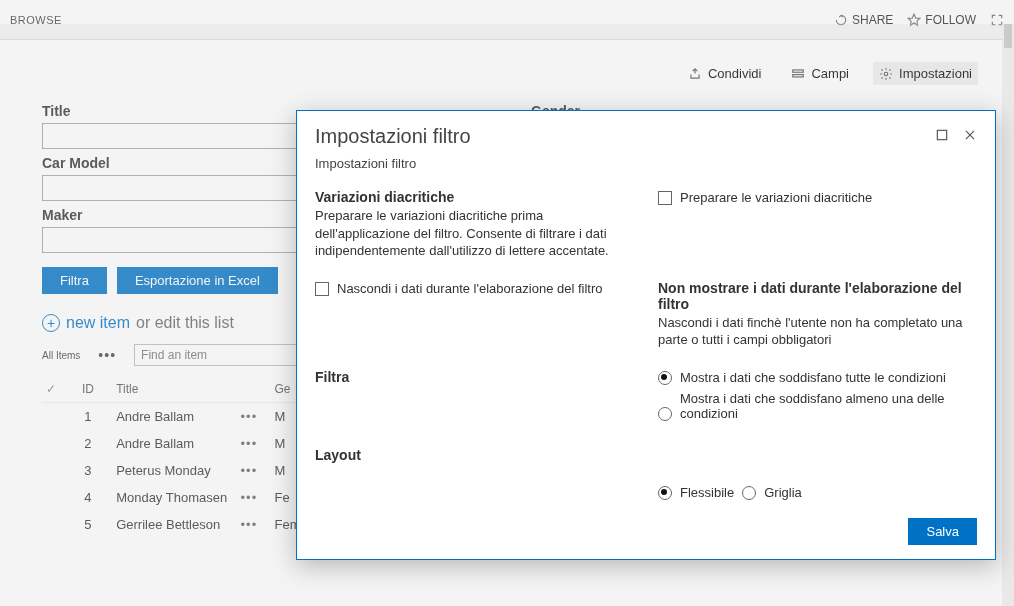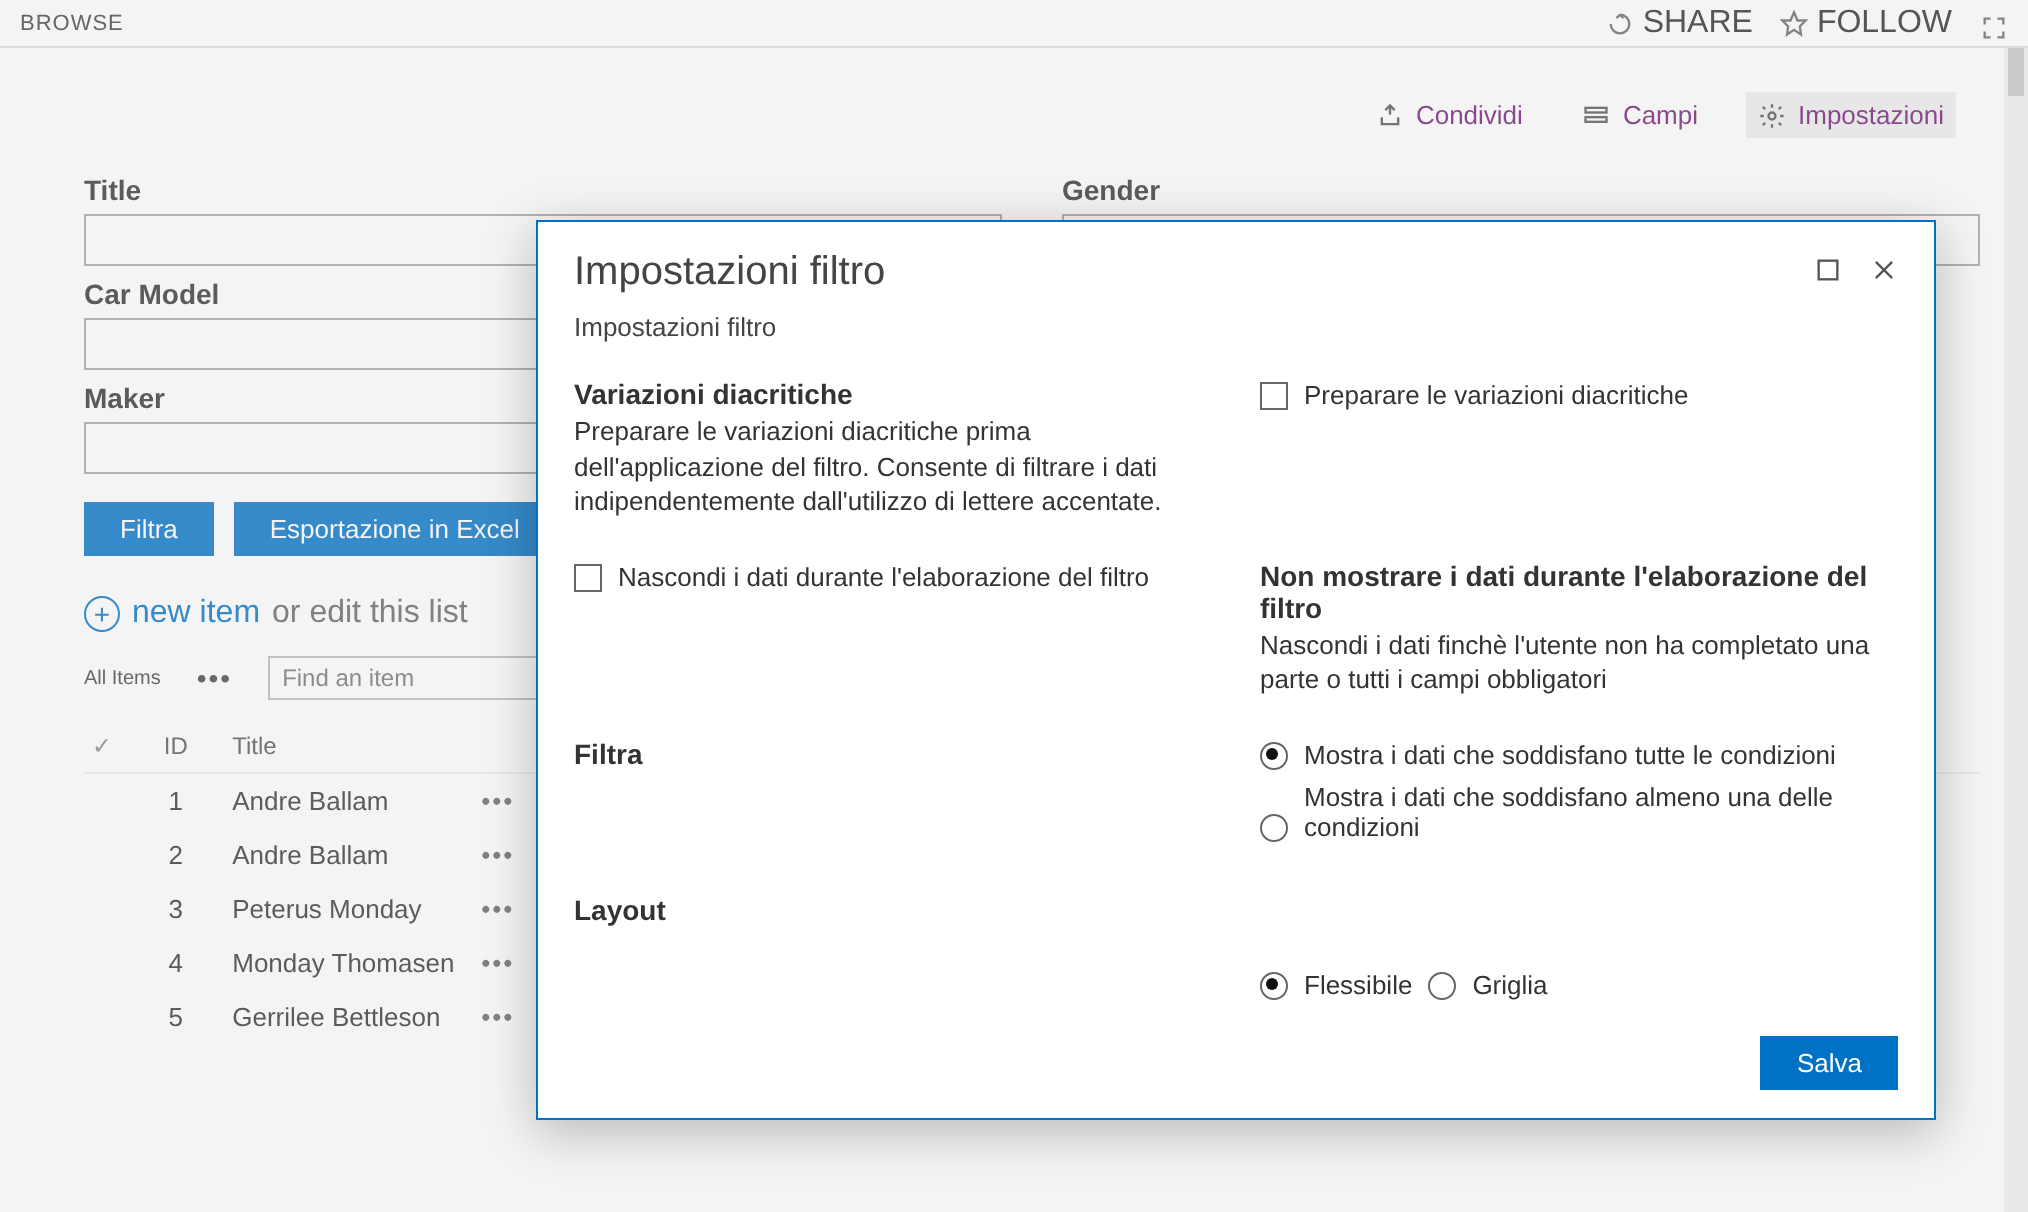--- a/index.html
+++ b/index.html
@@ -1,31 +1,31 @@
 <!DOCTYPE html>
 <html><head>
 <meta charset="utf-8">
 <style>
   * { box-sizing: border-box; margin: 0; padding: 0; font-family: "Segoe UI", Arial, sans-serif; }
   body { width: 1014px; height: 606px; background: #fff; position: relative; overflow: hidden; font-size: 13px; color: #333; }
 
   
-  .ribbon { height: 24px; background: #f4f4f4; border-bottom: 1px solid #ddd; display: flex; align-items: center; padding: 0 10px; color: #666; font-size: 11px; gap: 16px; }
+  .ribbon { height: 40px; background: #f4f4f4; border-bottom: 1px solid #ddd; display: flex; align-items: center; padding: 0 10px; color: #666; font-size: 11px; gap: 16px; }
   .ribbon-tab { letter-spacing: 0.5px; }
-  .ribbon-right { margin-left: auto; display: flex; align-items: flex-end; gap: 14px; color: #555; font-size: 16px; }
+  .ribbon-right { margin-left: auto; display: flex; align-items: flex-end; gap: 14px; color: #555; font-size: 12px; }
   .ribbon-right .ico { display:inline-flex; align-items:center; gap:4px; }
   .ribbon-right svg { opacity: .7; }
 
   .scroll-v { position:absolute; right:0; top:24px; bottom:0; width:12px; background:#f1f1f1; }
   .scroll-v .thumb { position:absolute; left:2px; right:2px; top:0; height:24px; background:#c8c8c8; }
 
   .content { padding: 18px 24px 0 42px; position: relative; }
 
   
-  .toolbar2 { display:flex; justify-content:flex-end; gap:18px; padding: 4px 12px 18px 0; color:#701a75; font-size:13px; }
+  .toolbar2 { display:flex; justify-content:flex-end; gap:18px; padding: 4px 12px 18px 0; color:#000000; font-size:13px; }
   .toolbar2 .ti { display:inline-flex; align-items:center; gap:6px; padding:4px 6px; }
   .toolbar2 .ti.active { background:#eee; }
 
   
   .form { display:grid; grid-template-columns: 1fr 1fr; column-gap: 30px; row-gap: 6px; }
   .lbl { font-weight:600; font-size:14px; color:#333; margin-bottom:4px; }
   .inp { width:100%; height:26px; border:1px solid #a6a6a6; padding:2px 6px; font-size:13px; }
   .btnrow { margin-top:14px; display:flex; gap:10px; }
   .btn-blue { background:#0072c6; color:#fff; border:none; padding:6px 18px; font-size:13px; cursor:pointer; }
 
@@ -48,21 +48,21 @@
   table.grid td { padding:6px 4px; font-size:13px; color:#333; vertical-align:top; }
   table.grid .idcol { text-align:center; padding-right:14px; }
   table.grid .rowdots { color:#666; letter-spacing:1px; }
   table.grid .check { color:#888; }
   .col-check{width:28px}.col-id{width:34px}.col-title{width:110px}.col-dots{width:30px}.col-gender{width:52px}
   .col-model{width:74px}.col-year{width:70px}.col-maker{width:120px}.col-mk2{width:60px}
   .col-since{width:70px}.col-last{width:150px}.col-ver{width:40px}
 
   
   .overlay { position:absolute; left:0; right:0; top:24px; bottom:0; background:rgba(210,210,210,0.25); }
-  .modal { position:absolute; left:268px; top:110px; width:700px; height:450px; background:#fff; border:1px solid #0072c6; box-shadow:0 6px 24px rgba(0,0,0,0.25); display:flex; flex-direction:column; }
+  .modal { position:absolute; left:296px; top:110px; width:700px; height:450px; background:#fff; border:1px solid #0072c6; box-shadow:0 6px 24px rgba(0,0,0,0.25); display:flex; flex-direction:column; }
   .modal-hdr { display:flex; align-items:center; padding:14px 18px 4px 18px; }
   .modal-hdr h2 { font-size:20px; font-weight:400; color:#444; }
   .modal-hdr .wicons { margin-left:auto; display:flex; gap:14px; color:#555; }
   .modal-sub { padding:4px 18px 8px 18px; color:#444; font-size:13px; }
   .modal-body { padding:0 18px; overflow:auto; flex:1; }
   .sect { display:grid; grid-template-columns: 1fr 1fr; gap:12px 24px; padding:10px 0; align-items:start; }
   .sect h4 { font-size:14px; font-weight:700; color:#333; margin-bottom:2px; }
   .sect p { font-size:13px; color:#333; line-height:1.35; }
   .optline { display:flex; align-items:flex-end; gap:8px; font-size:13px; color:#333; margin-bottom:6px; }
   .chk { width:14px; height:14px; border:1px solid #666; display:inline-block; flex:none; margin-top:2px; position:relative; }

